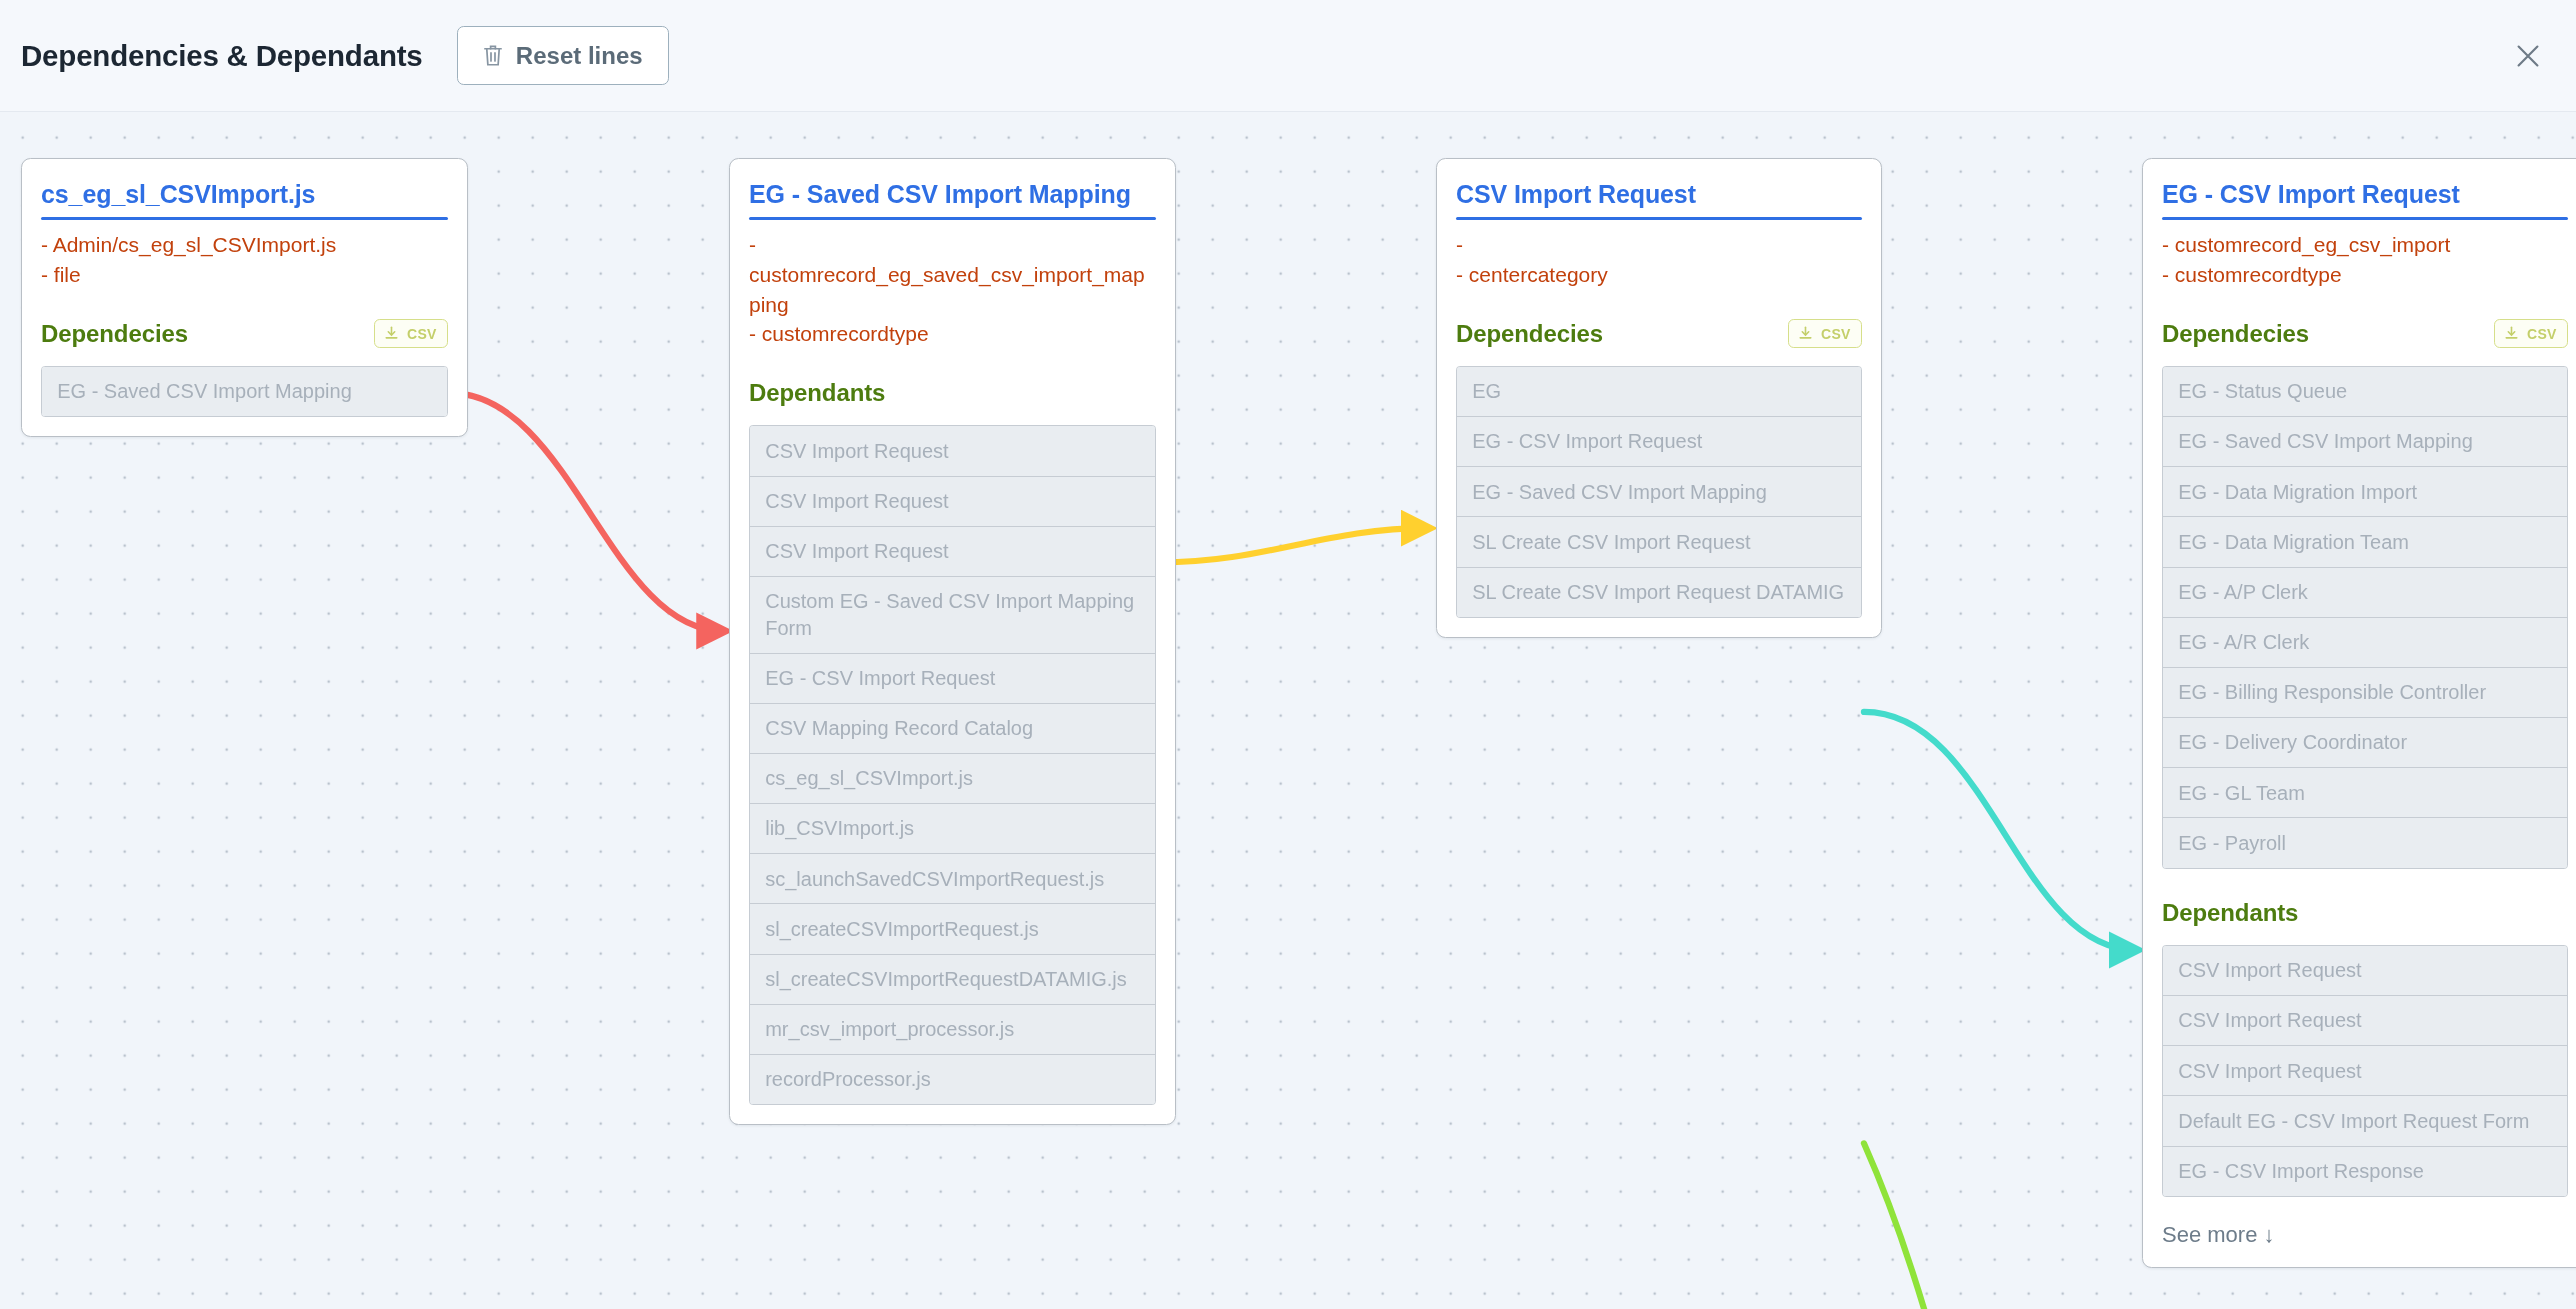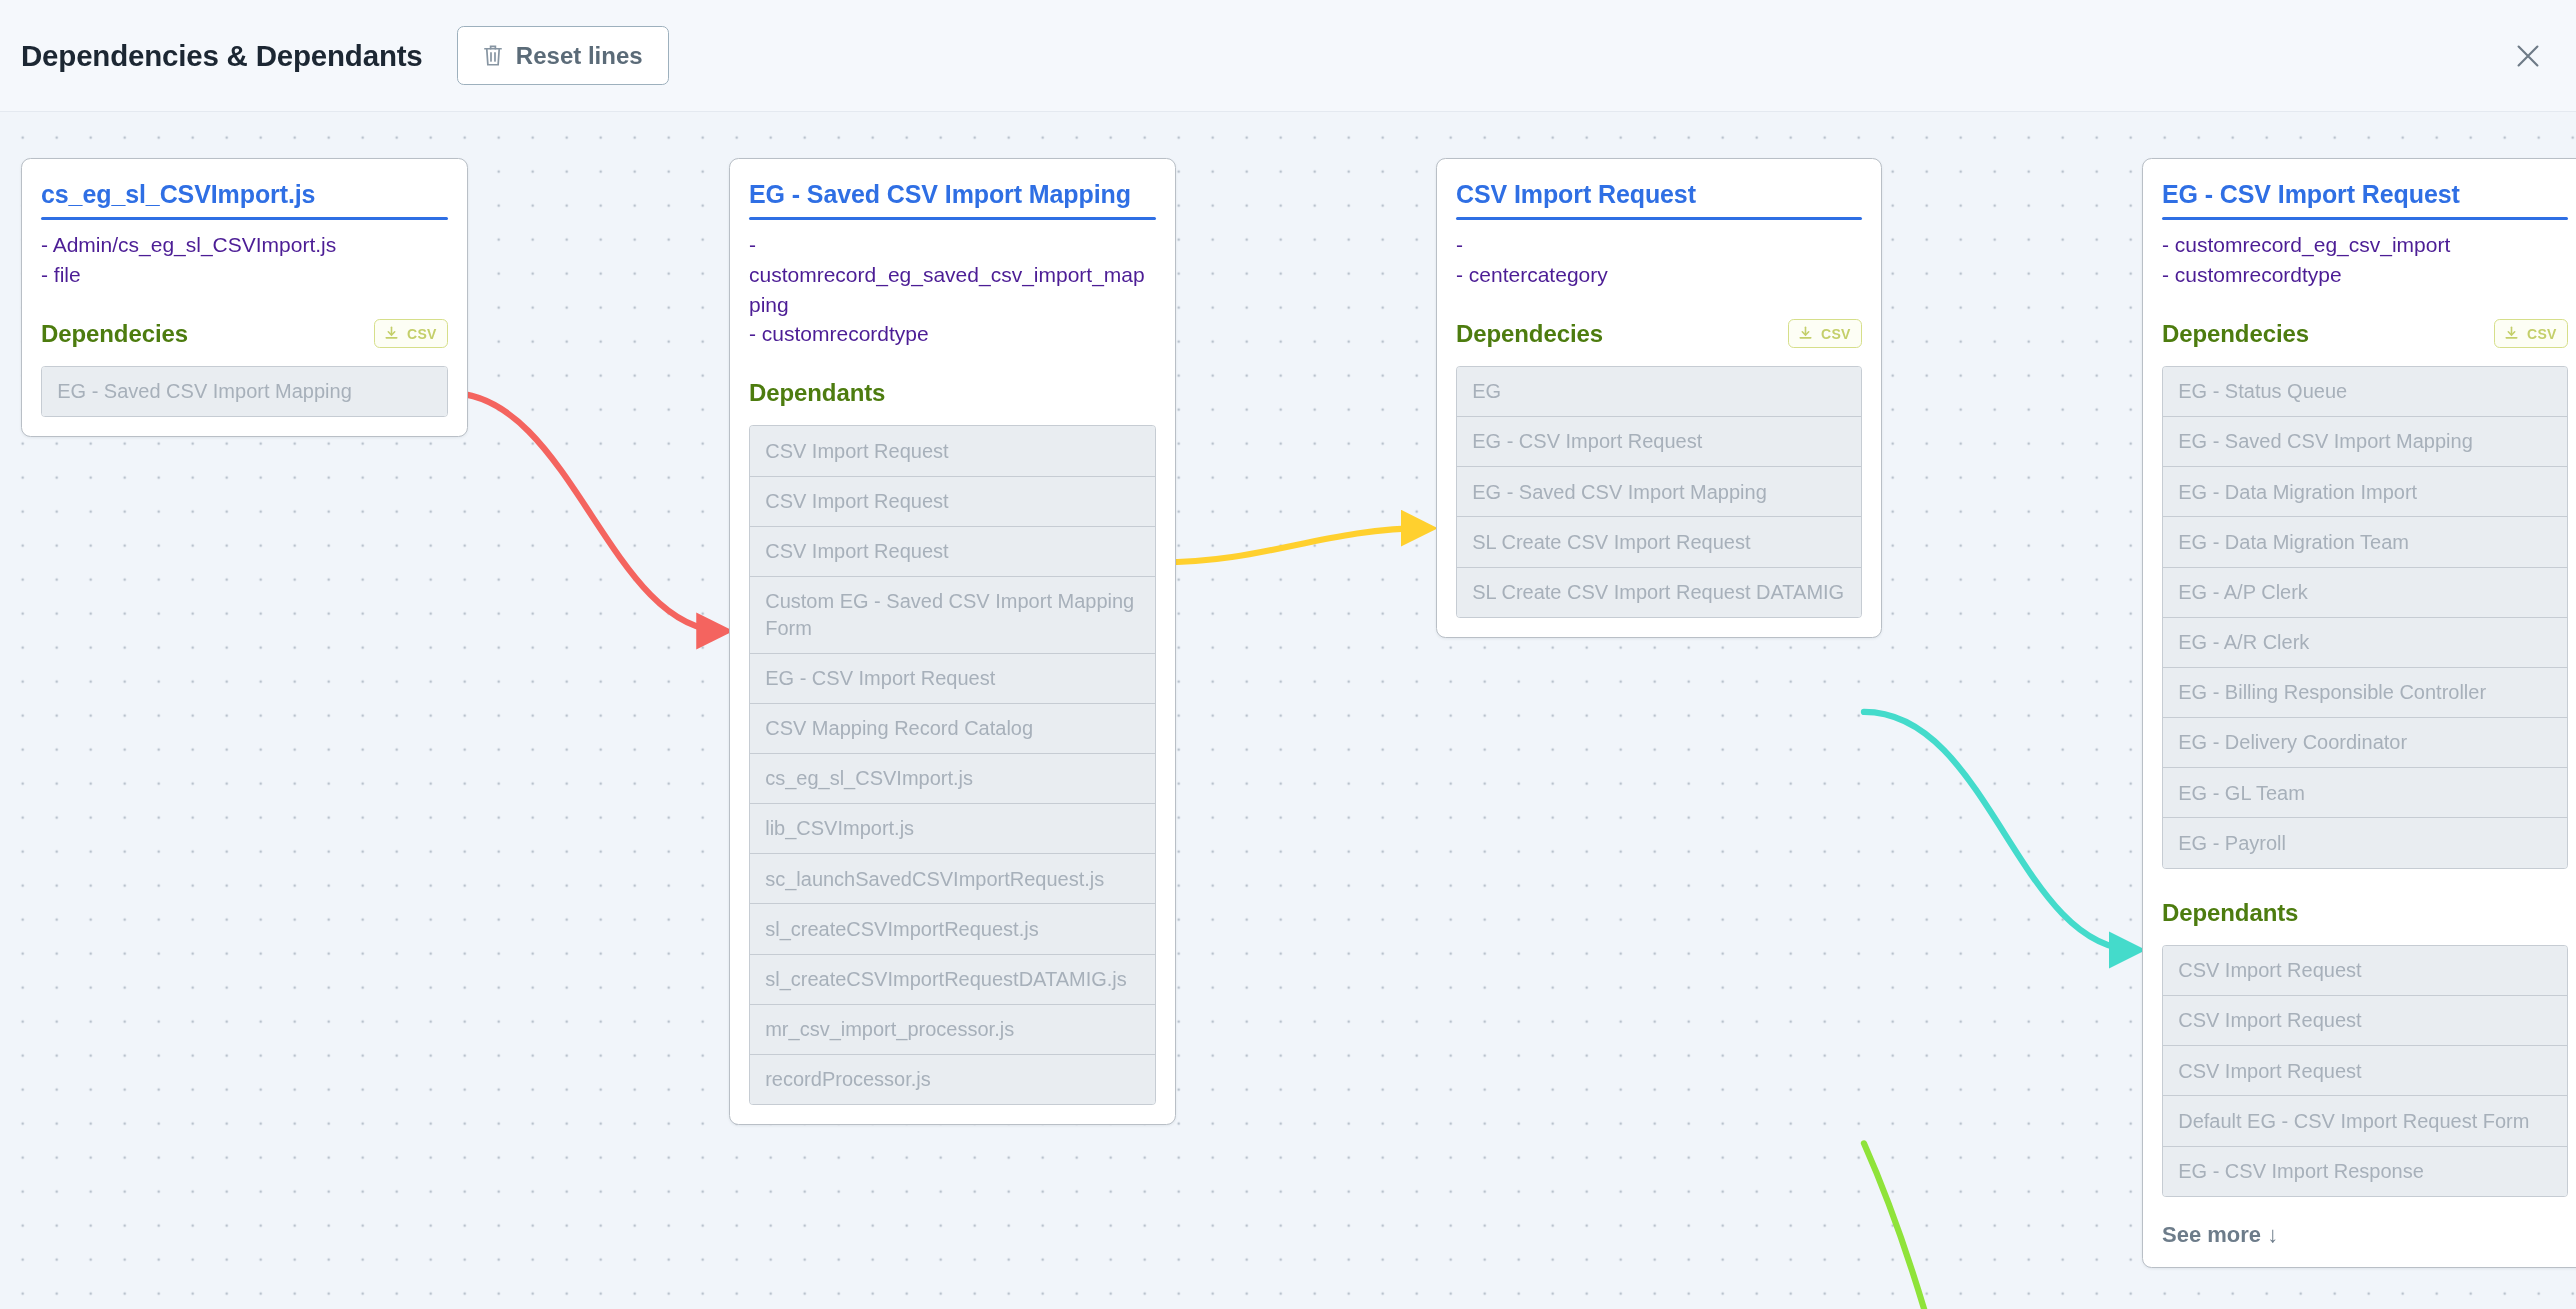--- a/index.html
+++ b/index.html
@@ -51,21 +51,21 @@
     position: absolute; z-index: 10;
     background: #ffffff; border: 1.5px solid #b9bfc6; border-radius: 9.5px;
     padding: 21px 19px 19px 19px;
     box-shadow: 0 1px 2.9px rgba(30,45,70,.08);
   }
   .card-title {
     font-size: 25px; font-weight: 700; color: #2f6fe4;
     white-space: nowrap; line-height: 1.12; letter-spacing: -0.1px;
   }
   .card-rule { height: 3.8px; background: #2f6fe4; border-radius: 1.9px; margin: 8.6px 0 9.5px 0; }
-  .meta { font-size: 21px; color: #4c1d95; line-height: 1.42; word-break: break-word; }
+  .meta { font-size: 21px; color: #c2410c; line-height: 1.42; word-break: break-word; }
   .meta .dash { white-space: nowrap; }
 
   .sec-head {
     display: flex; align-items: center; justify-content: space-between;
     margin: 25px 0 13.3px 0; min-height: 38px;
   }
   .sec-title { font-size: 24px; font-weight: 700; color: #4d7c0f; letter-spacing: -0.1px; }
   .csv-badge {
     display: inline-flex; align-items: center; gap: 6.7px;
     border: 1.9px solid #d6df8a; border-radius: 5.7px;
@@ -76,21 +76,21 @@
 
   .item-list { border: 1.4px solid #c6ccd3; border-radius: 3.8px; overflow: hidden; background: #e9edf1; }
   .item {
     font-size: 20px; color: #a7b0ba; background: #e9edf1;
     padding: 11.4px 15.2px; border-bottom: 1.3px solid #c6ccd3;
     line-height: 1.32; cursor: pointer;
   }
   .item:last-child { border-bottom: none; }
 
   .see-more {
-    margin-top: 25px; font-size: 22px; font-weight: 700;
+    margin-top: 25px; font-size: 22px; font-weight: 400;
     color: #6d7c8a; cursor: pointer; display: inline-block;
   }
 
   
   #card-1 { left: 21px;   top: 46px;  width: 447px; }
   #card-2 { left: 729px;  top: 46px;  width: 447px; }
   #card-3 { left: 1436px; top: 46px;  width: 446px; }
   #card-4 { left: 2142px; top: 46px;  width: 446px; }
   #card-4 .meta .dash { display: block; }
 </style>

